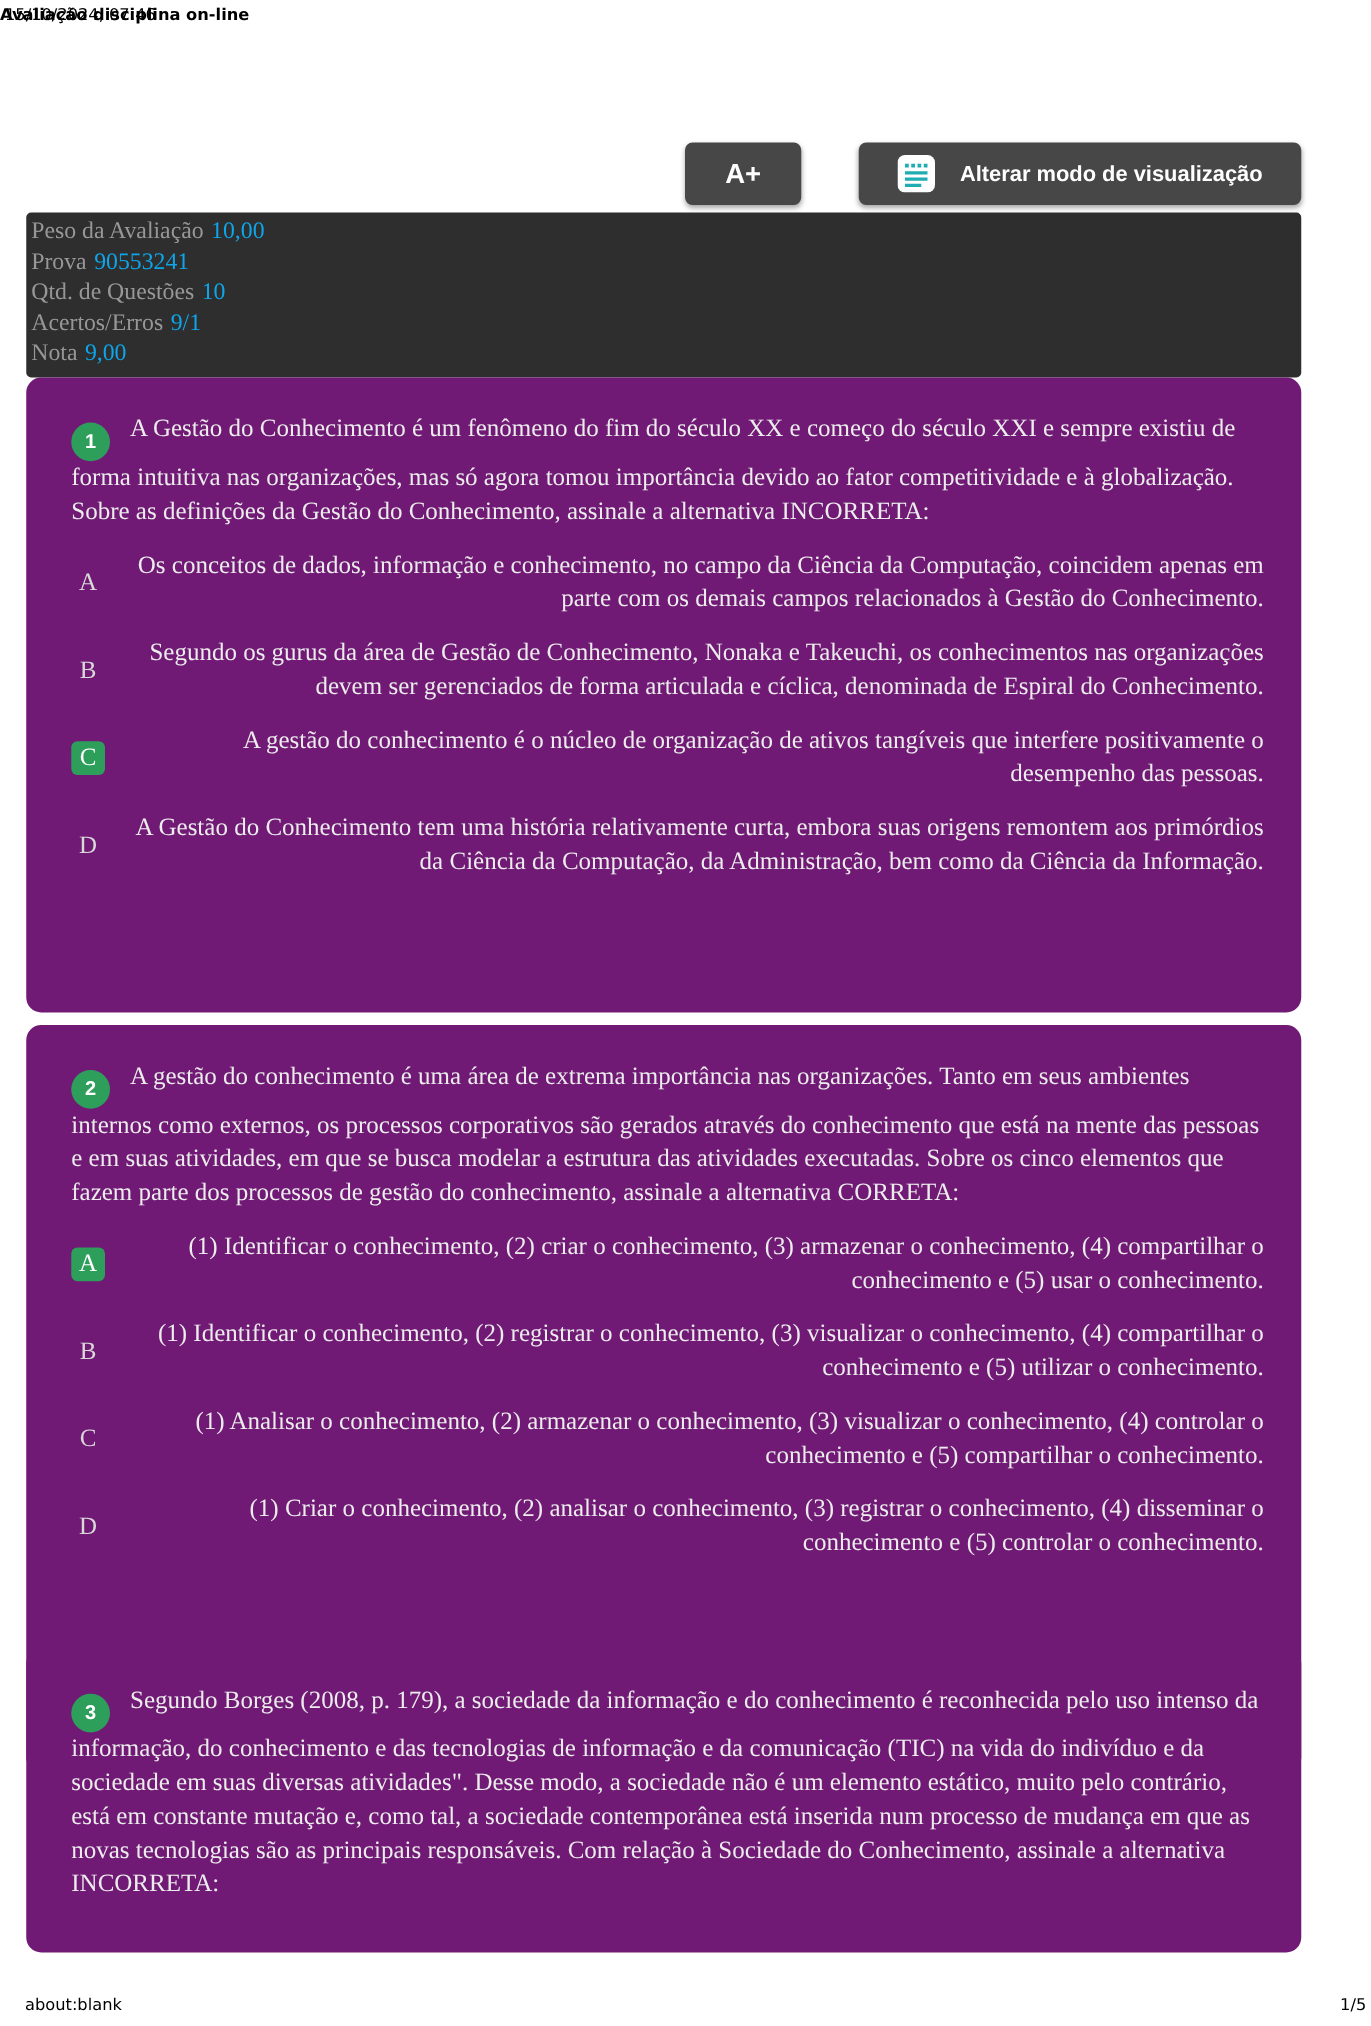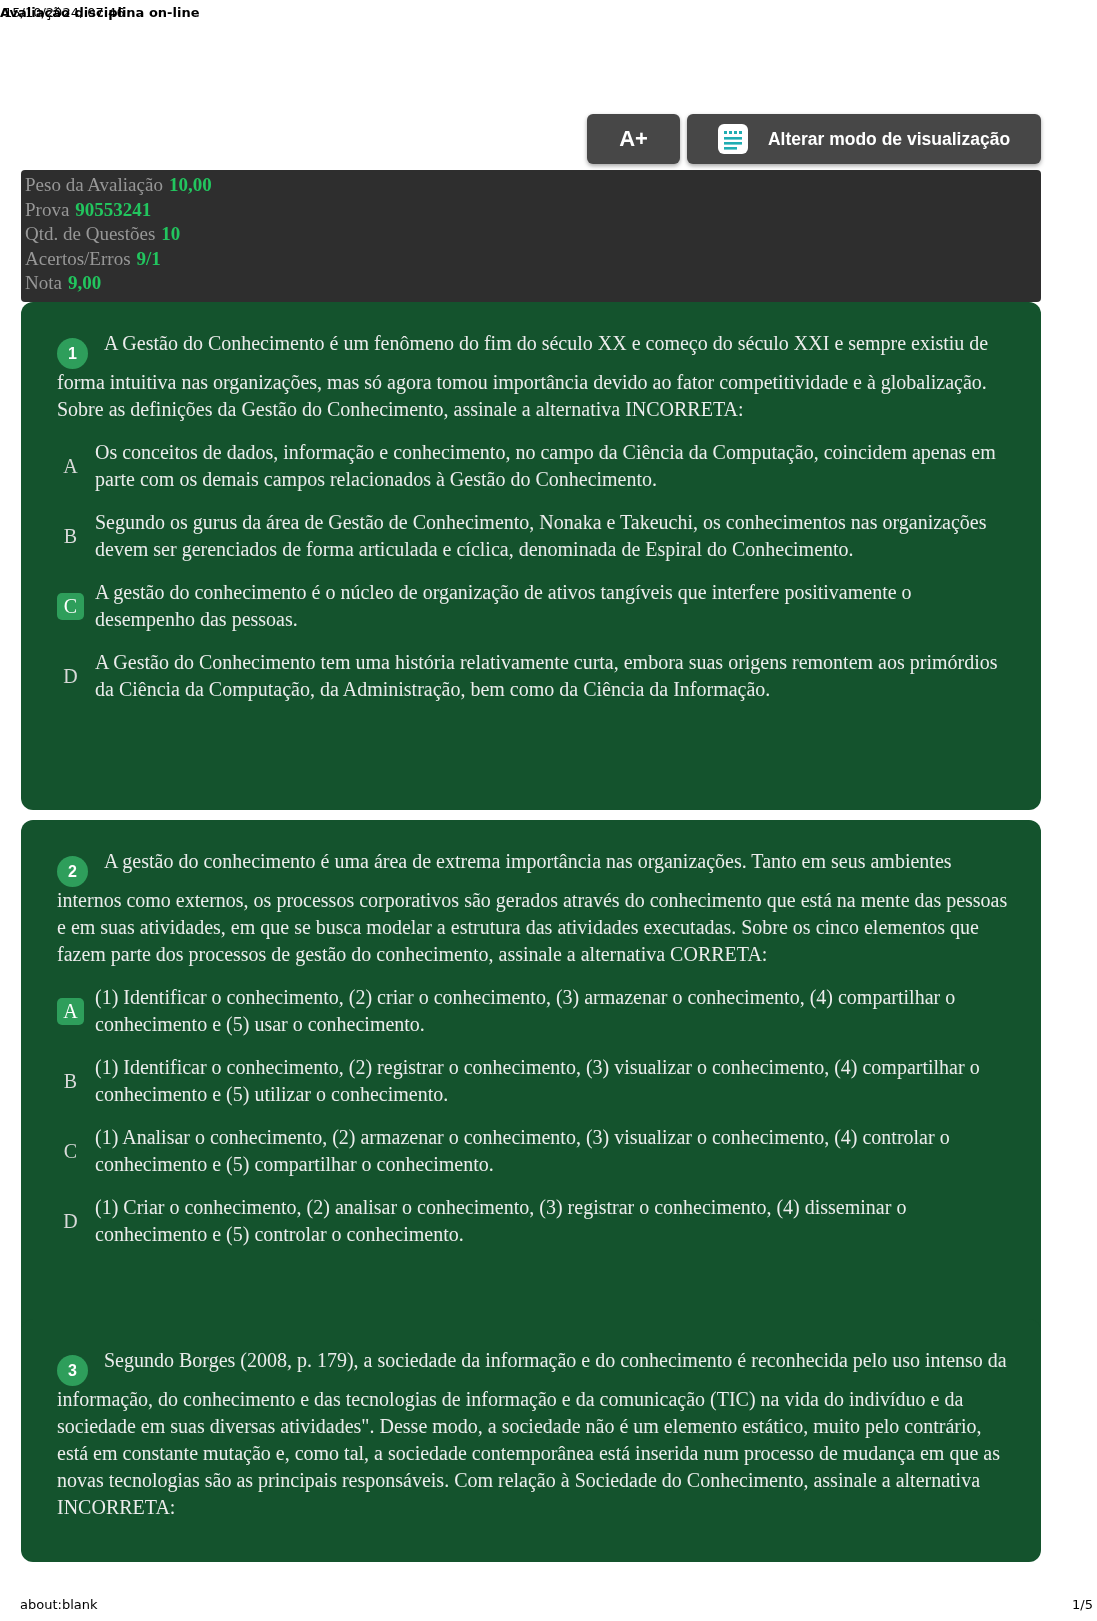--- a/index.html
+++ b/index.html
@@ -21,36 +21,36 @@
 
   
   .toolbar { position:absolute; top:114px; right:56px; display:flex; gap:7px; }
   .btn {
     background:#474747; color:#ffffff; border:none; border-radius:6px; height:50px;
     font-family:"Liberation Sans", sans-serif; cursor:pointer;
     box-shadow:0 2px 4px rgba(0,0,0,.35);
     display:flex; align-items:center; justify-content:center;
   }
   .font-btn { width:93px; font-size:22px; font-weight:bold; }
-  .view-btn { width:354px; font-size:17.5px; font-weight:bold; gap:20px; padding:0 14px; }
+  .view-btn { width:354px; font-size:17.5px; font-weight:bold; gap:20px; padding:0 14px;margin-left:39px; }
   .icon-reader { width:30px; height:30px; flex:0 0 auto; display:block; }
 
   
   .summary {
     position:absolute; top:170px; left:21px; width:1020px;
     background:#2e2e2e; border-radius:4px;
     padding:3px 10px 6px 4px; font-size:19px; line-height:24.6px;
   }
   .srow { white-space:nowrap; }
   .lbl { color:#979797; }
-  .val { color:#22c55e; margin-left:6px;font-weight:bold; }
+  .val { color:#0ea5e9; margin-left:6px; }
 
   
   .question {
-    position:absolute; left:21px; width:1020px; background:#14532d;
+    position:absolute; left:21px; width:1020px; background:#701a75;
     border-radius:12px; padding:28px 30px 36px 36px; overflow:hidden;
     color:#ececec; font-size:20px; line-height:27px;
   }
   #q1 { top:302px;  height:508px; }
   #q2 { top:820px;  height:598px; }
   #q3 { top:1319px; height:243px; }
 
   .qbadge {
     display:inline-flex; width:31px; height:31px; border-radius:50%;
     background:#2e9e5b; color:#ffffff; align-items:center; justify-content:center;
@@ -59,21 +59,21 @@
   }
 
   .options { margin-top:16px; display:flex; flex-direction:column; gap:16px; }
   .option { display:flex; align-items:center; }
   .opt-letter-cell { flex:0 0 38px; display:flex; justify-content:flex-start; }
   .opt-letter {
     display:inline-flex; width:27px; height:27px; align-items:center; justify-content:center;
     border-radius:5px; color:#d9d9d9;
   }
   .opt-letter.correct { background:#2e9e5b; color:#ffffff; }
-  .opt-text { flex:1; }
+  .opt-text { flex:1;text-align:right; }
 </style>
 </head>
 <body>
 
 <div class="print-header">
   <span class="ph-time">15/10/2024, 07:46</span>
   <span class="ph-title">Avaliação disciplina on-line</span>
 </div>
 
 <div class="toolbar">

